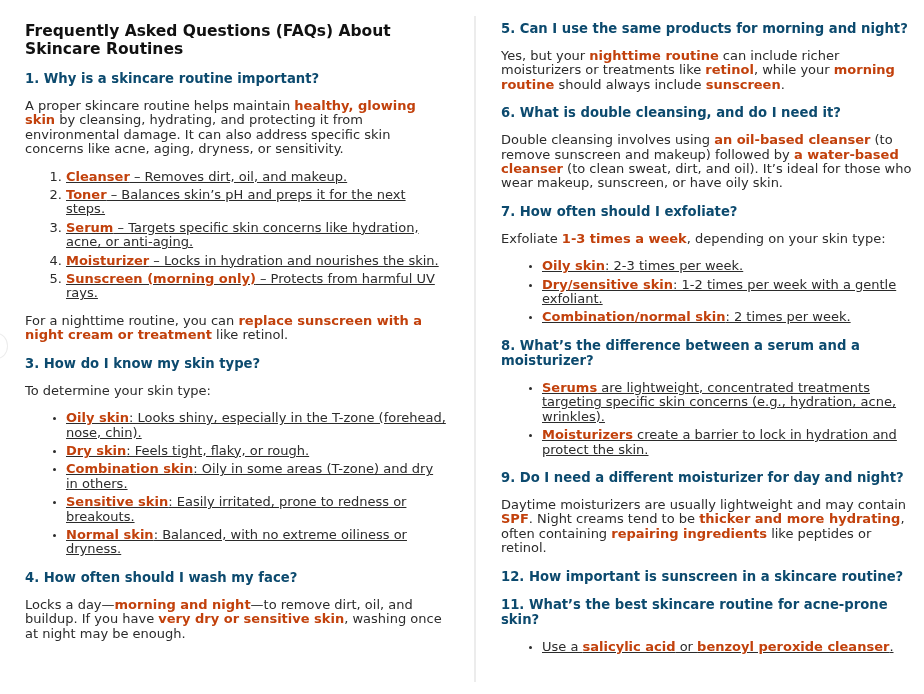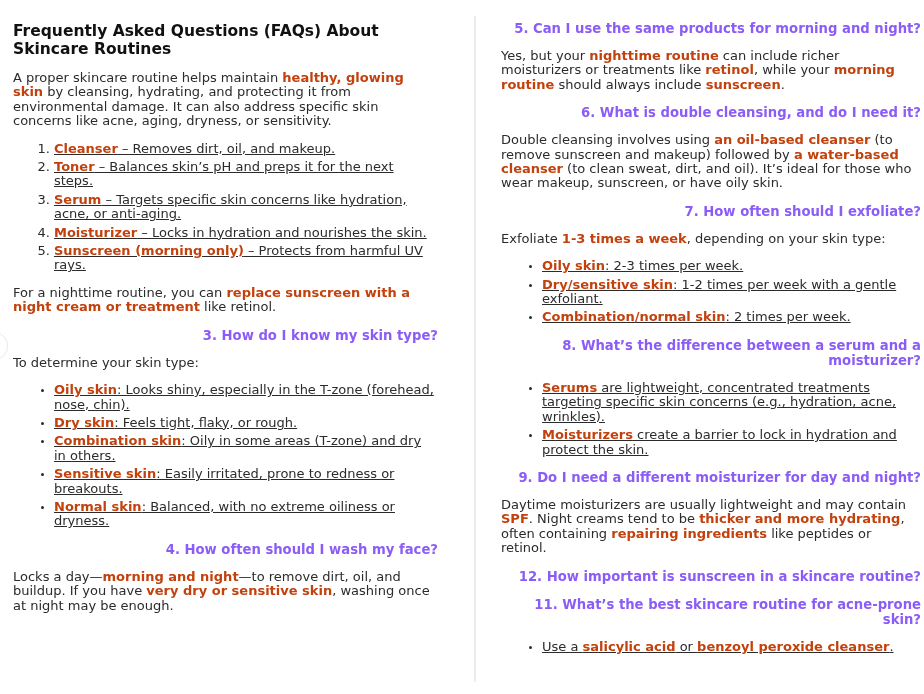--- a/index.html
+++ b/index.html
@@ -5,34 +5,33 @@
   html, body { margin: 0; padding: 0; }
   body {
     width: 924px; height: 694px; overflow: hidden; background: #ffffff;
     font-family: "DejaVu Sans", sans-serif; color: #2b2b2b;
     position: relative;
   }
   .col {
     position: absolute; top: 0; bottom: 0;
     font-size: 13px; line-height: 14.4px;
   }
-  .col-left { left: 13px; width: 425px; }
+  .col-left { left: 25px; width: 425px; }
   .col-right { left: 501px; width: 420px; }
   .divider {
     position: absolute; left: 474px; top: 16px; width: 2px; height: 666px;
     background: #ececec;
   }
   h1 {
     font-size: 15.5px; line-height: 18px; font-weight: bold; color: #111;
     margin: 22px 0 13px 0;
   }
   h2 {
-    font-size: 13.2px; line-height: 15px; font-weight: bold; color: #8b5cf6;
+    font-size: 13.2px; line-height: 15px; font-weight: bold; color: #0c4a6e;
     margin: 0 0 13px 0;
-    text-align: right;
   }
   p { margin: 0 0 13px 0; }
   b { color: #c2410c; }
   ol, ul { margin: 0 0 13px 0; padding-left: 37px; }
   li { margin: 4px; text-decoration: underline; }
   ul li::marker { font-size: 10px; }
   .col-right h2.first { margin-top: 21px; }
   .side-handle {
     position: absolute; left: -14px; top: 333px; width: 20px; height: 24px;
     border: 1px solid #ececec; border-radius: 50%; background: #fff;
@@ -40,20 +39,21 @@
 </style>
 </head>
 <body>
 
 <div class="side-handle"></div>
 
 <div class="col col-left">
   <h1>Frequently Asked Questions (FAQs) About Skincare Routines</h1>
 
   <section>
+    <h2>1. Why is a skincare routine important?</h2>
     <p><span>A proper skincare routine helps maintain </span><b>healthy, glowing skin</b><span> by cleansing, hydrating, and protecting it from environmental damage. It can also address specific skin concerns like acne, aging, dryness, or sensitivity.</span></p>
   </section>
 
   <section>
     <ol>
         <li><b>Cleanser</b><span> – Removes dirt, oil, and makeup.</span></li>
         <li><b>Toner</b><span> – Balances skin’s pH and preps it for the next steps.</span></li>
         <li><b>Serum</b><span> – Targets specific skin concerns like hydration, acne, or anti-aging.</span></li>
         <li><b>Moisturizer</b><span> – Locks in hydration and nourishes the skin.</span></li>
         <li><b>Sunscreen (morning only)</b><span> – Protects from harmful UV rays.</span></li>

